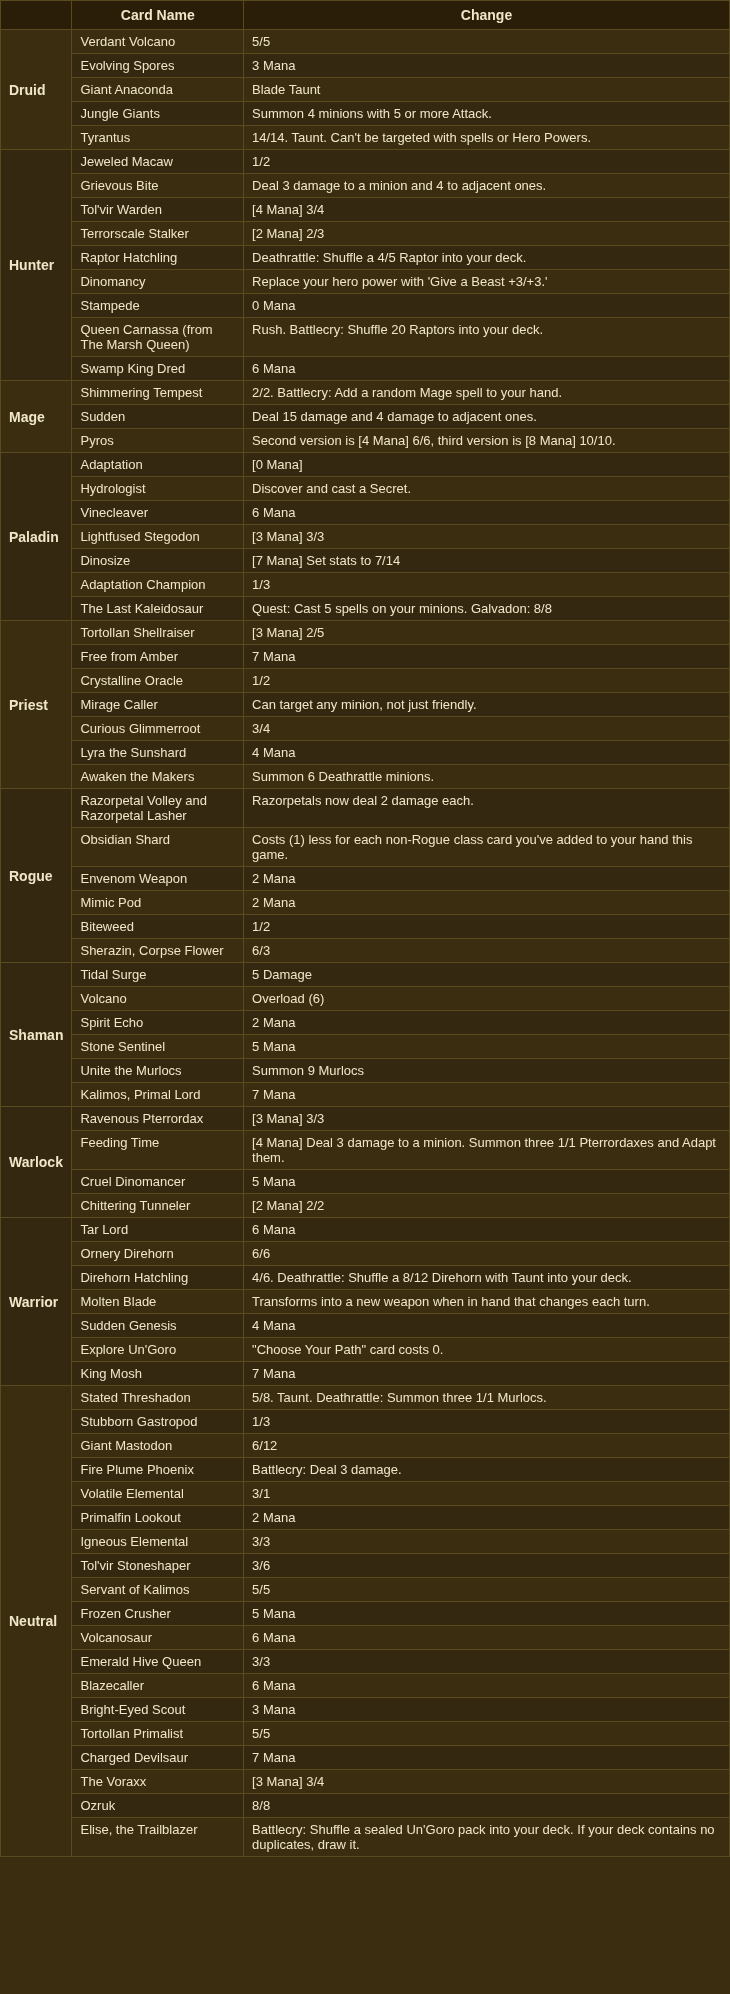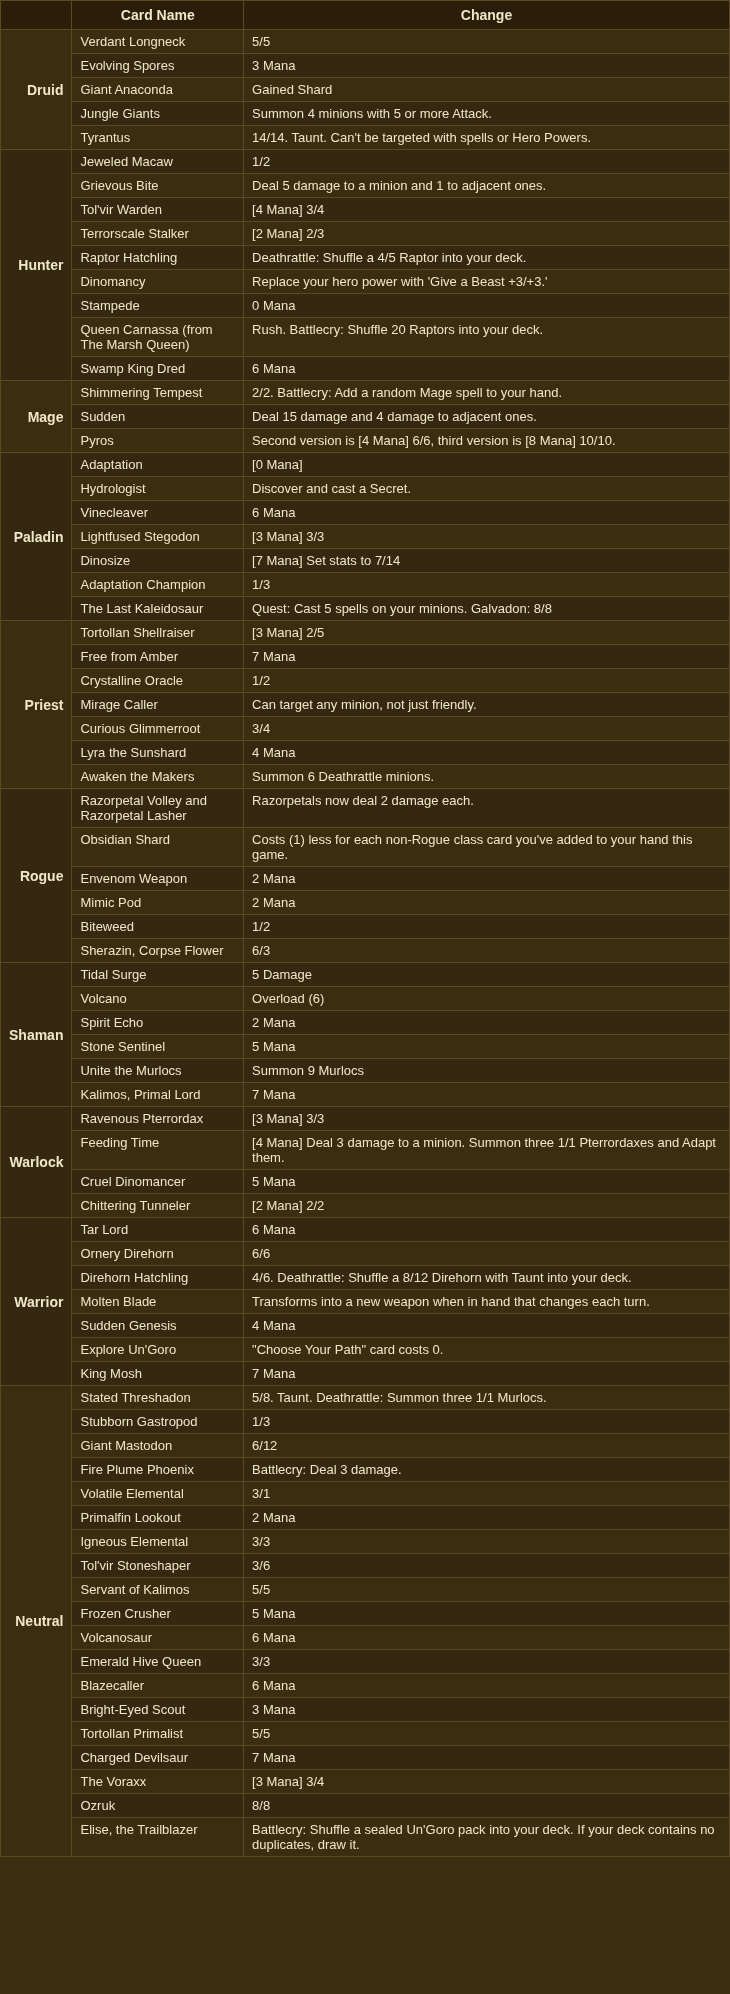--- a/index.html
+++ b/index.html
@@ -33,66 +33,66 @@
     }
     tr.data-row:nth-child(even) td {
       background-color: #352810;
     }
     .col-class { width: 70px; }
     .col-name { width: 172px; }
     .col-change { width: 488px; }
     .section-cell {
       background-color: #2a1e08;
       font-weight: bold;
-      text-align: right;
+      text-align: left;
       vertical-align: middle;
       font-size: 14px;
     }
   </style>
 </head>
 <body>
 
 <table>
   <thead>
     <tr>
       <th class="col-class"></th>
       <th class="col-name">Card Name</th>
       <th class="col-change">Change</th>
     </tr>
   </thead>
   <tbody id="table-body">
   <tr class="data-row">
         <td class="section-cell" rowspan="5">Druid</td>
-        <td>Verdant Longneck</td>
+        <td>Verdant Volcano</td>
         <td>5/5</td>
       </tr>
       <tr class="data-row">
         <td>Evolving Spores</td>
         <td>3 Mana</td>
       </tr>
       <tr class="data-row">
         <td>Giant Anaconda</td>
-        <td>Gained Shard</td>
+        <td>Blade Taunt</td>
       </tr>
       <tr class="data-row">
         <td>Jungle Giants</td>
         <td>Summon 4 minions with 5 or more Attack.</td>
       </tr>
       <tr class="data-row">
         <td>Tyrantus</td>
         <td>14/14. Taunt. Can't be targeted with spells or Hero Powers.</td>
       </tr>
       <tr class="data-row">
         <td class="section-cell" rowspan="9">Hunter</td>
         <td>Jeweled Macaw</td>
         <td>1/2</td>
       </tr>
       <tr class="data-row">
         <td>Grievous Bite</td>
-        <td>Deal 5 damage to a minion and 1 to adjacent ones.</td>
+        <td>Deal 3 damage to a minion and 4 to adjacent ones.</td>
       </tr>
       <tr class="data-row">
         <td>Tol'vir Warden</td>
         <td>[4 Mana] 3/4</td>
       </tr>
       <tr class="data-row">
         <td>Terrorscale Stalker</td>
         <td>[2 Mana] 2/3</td>
       </tr>
       <tr class="data-row">

